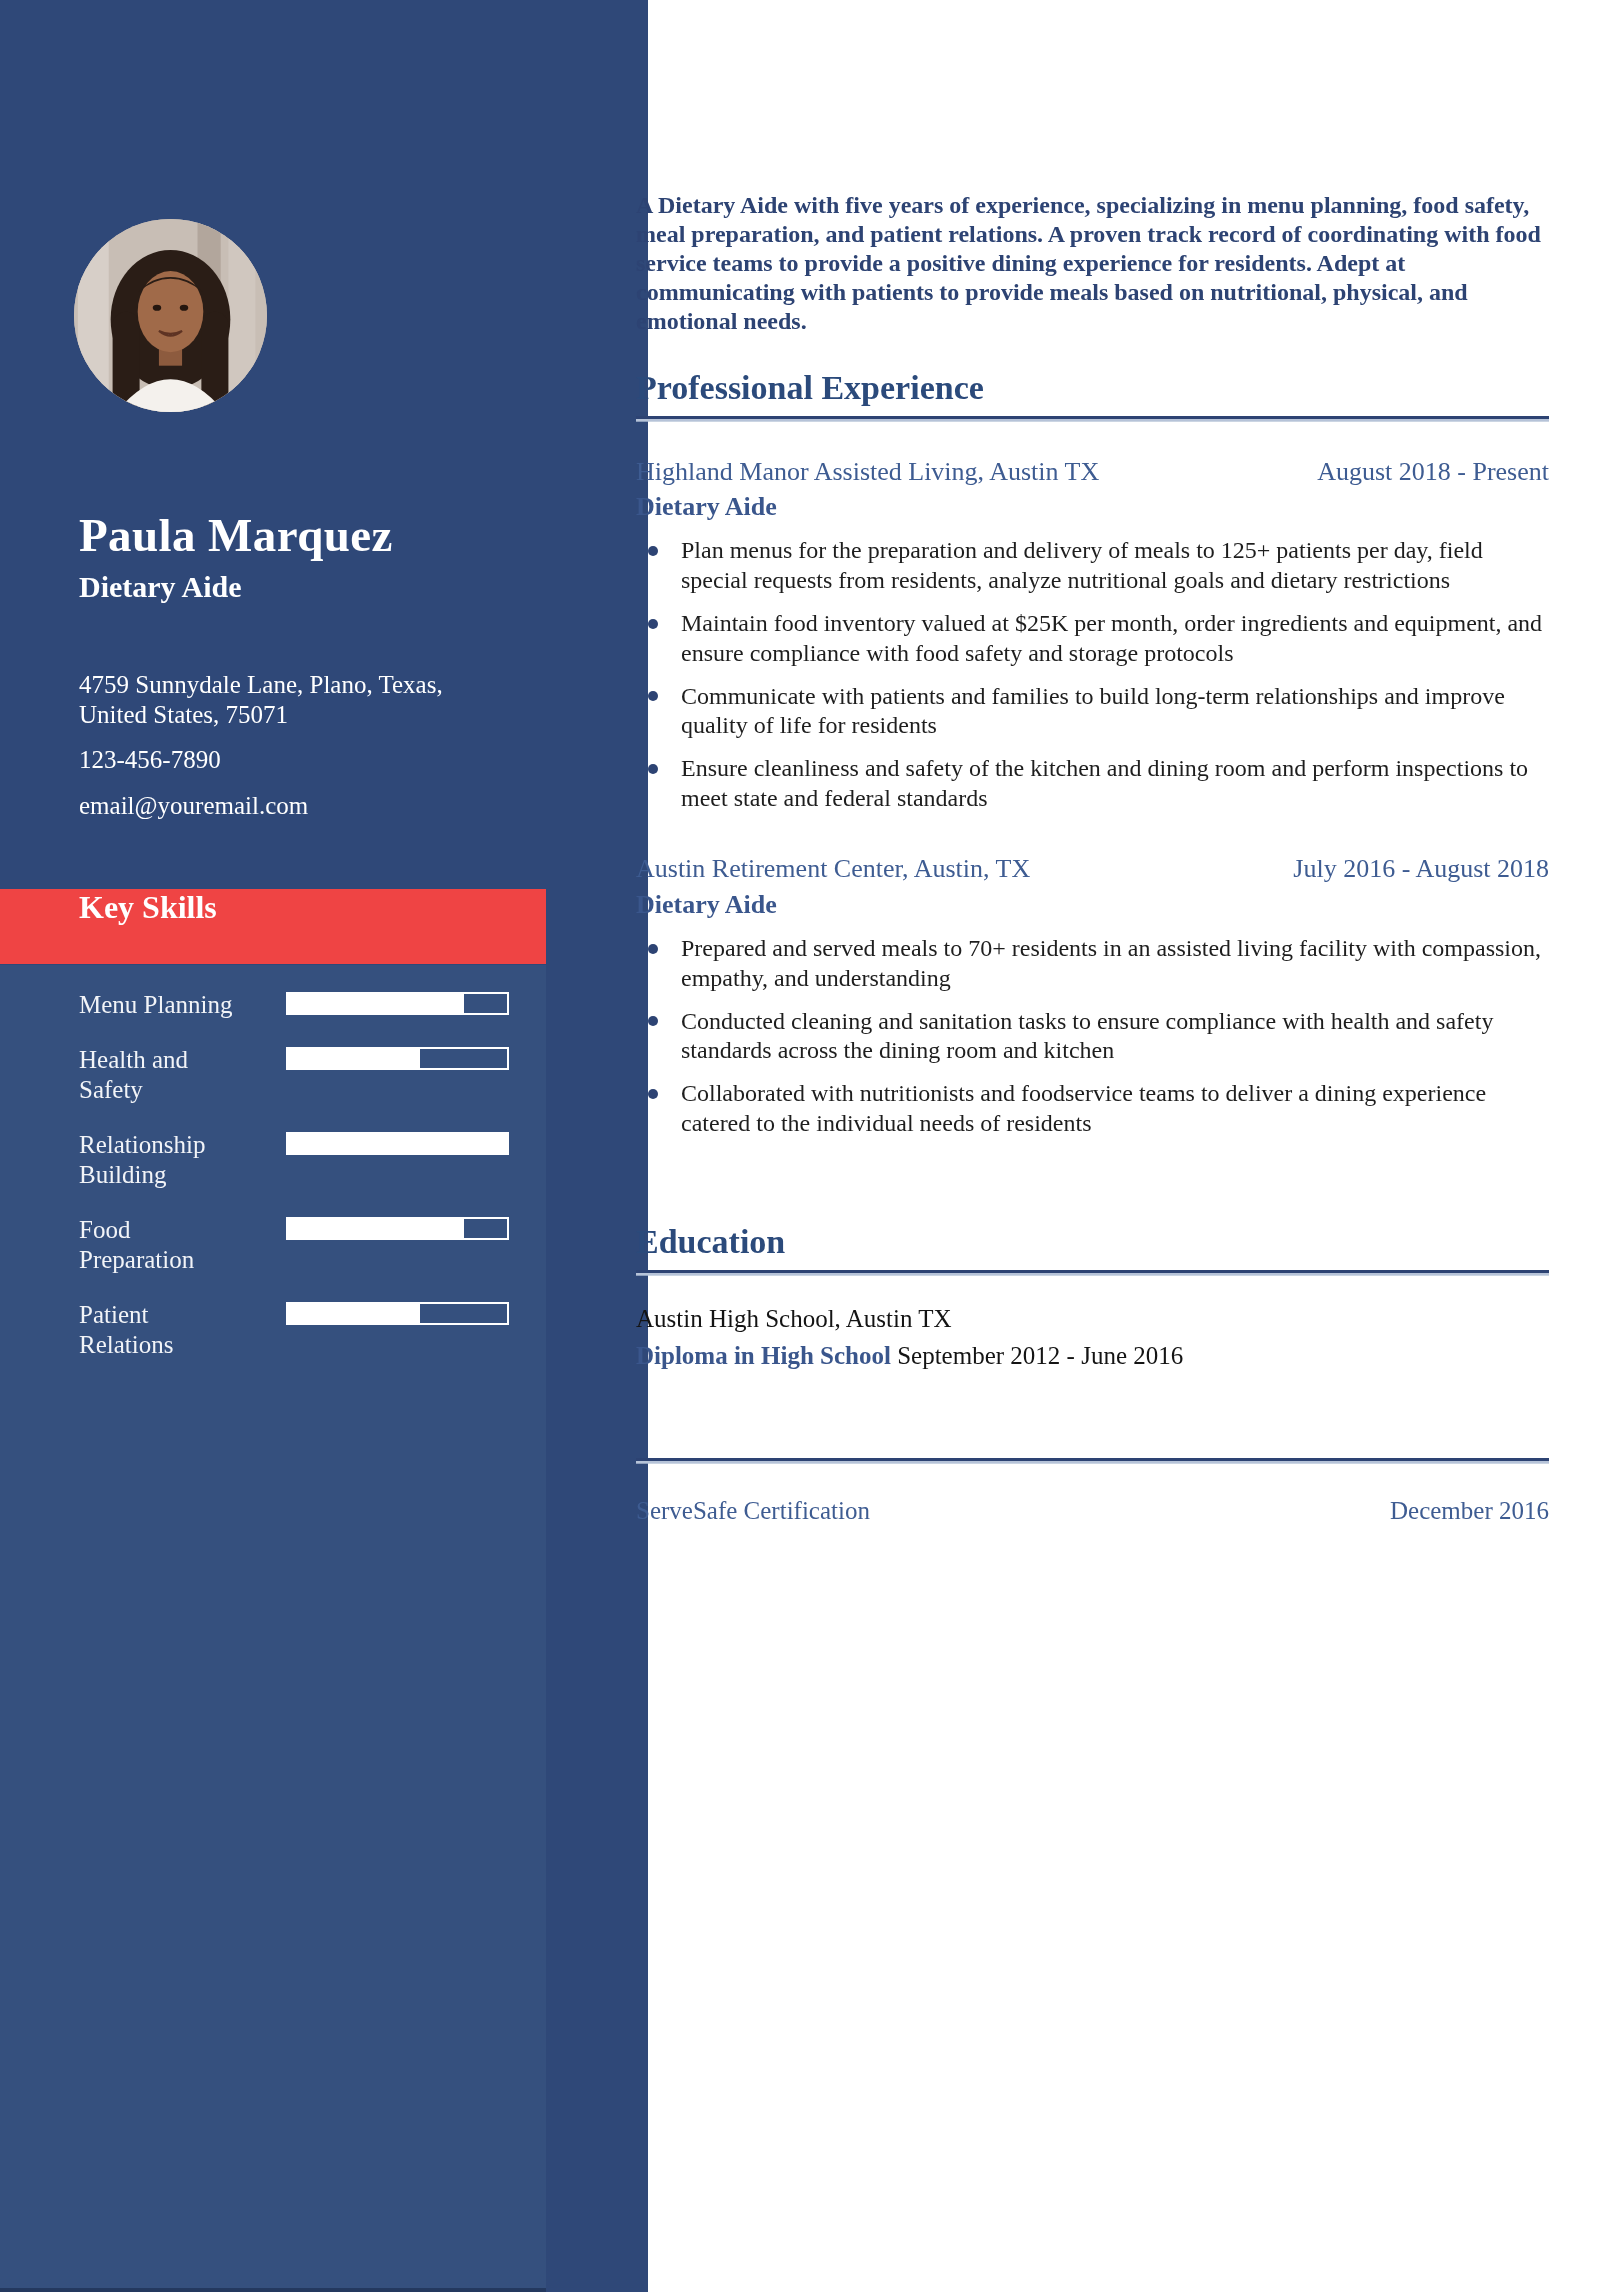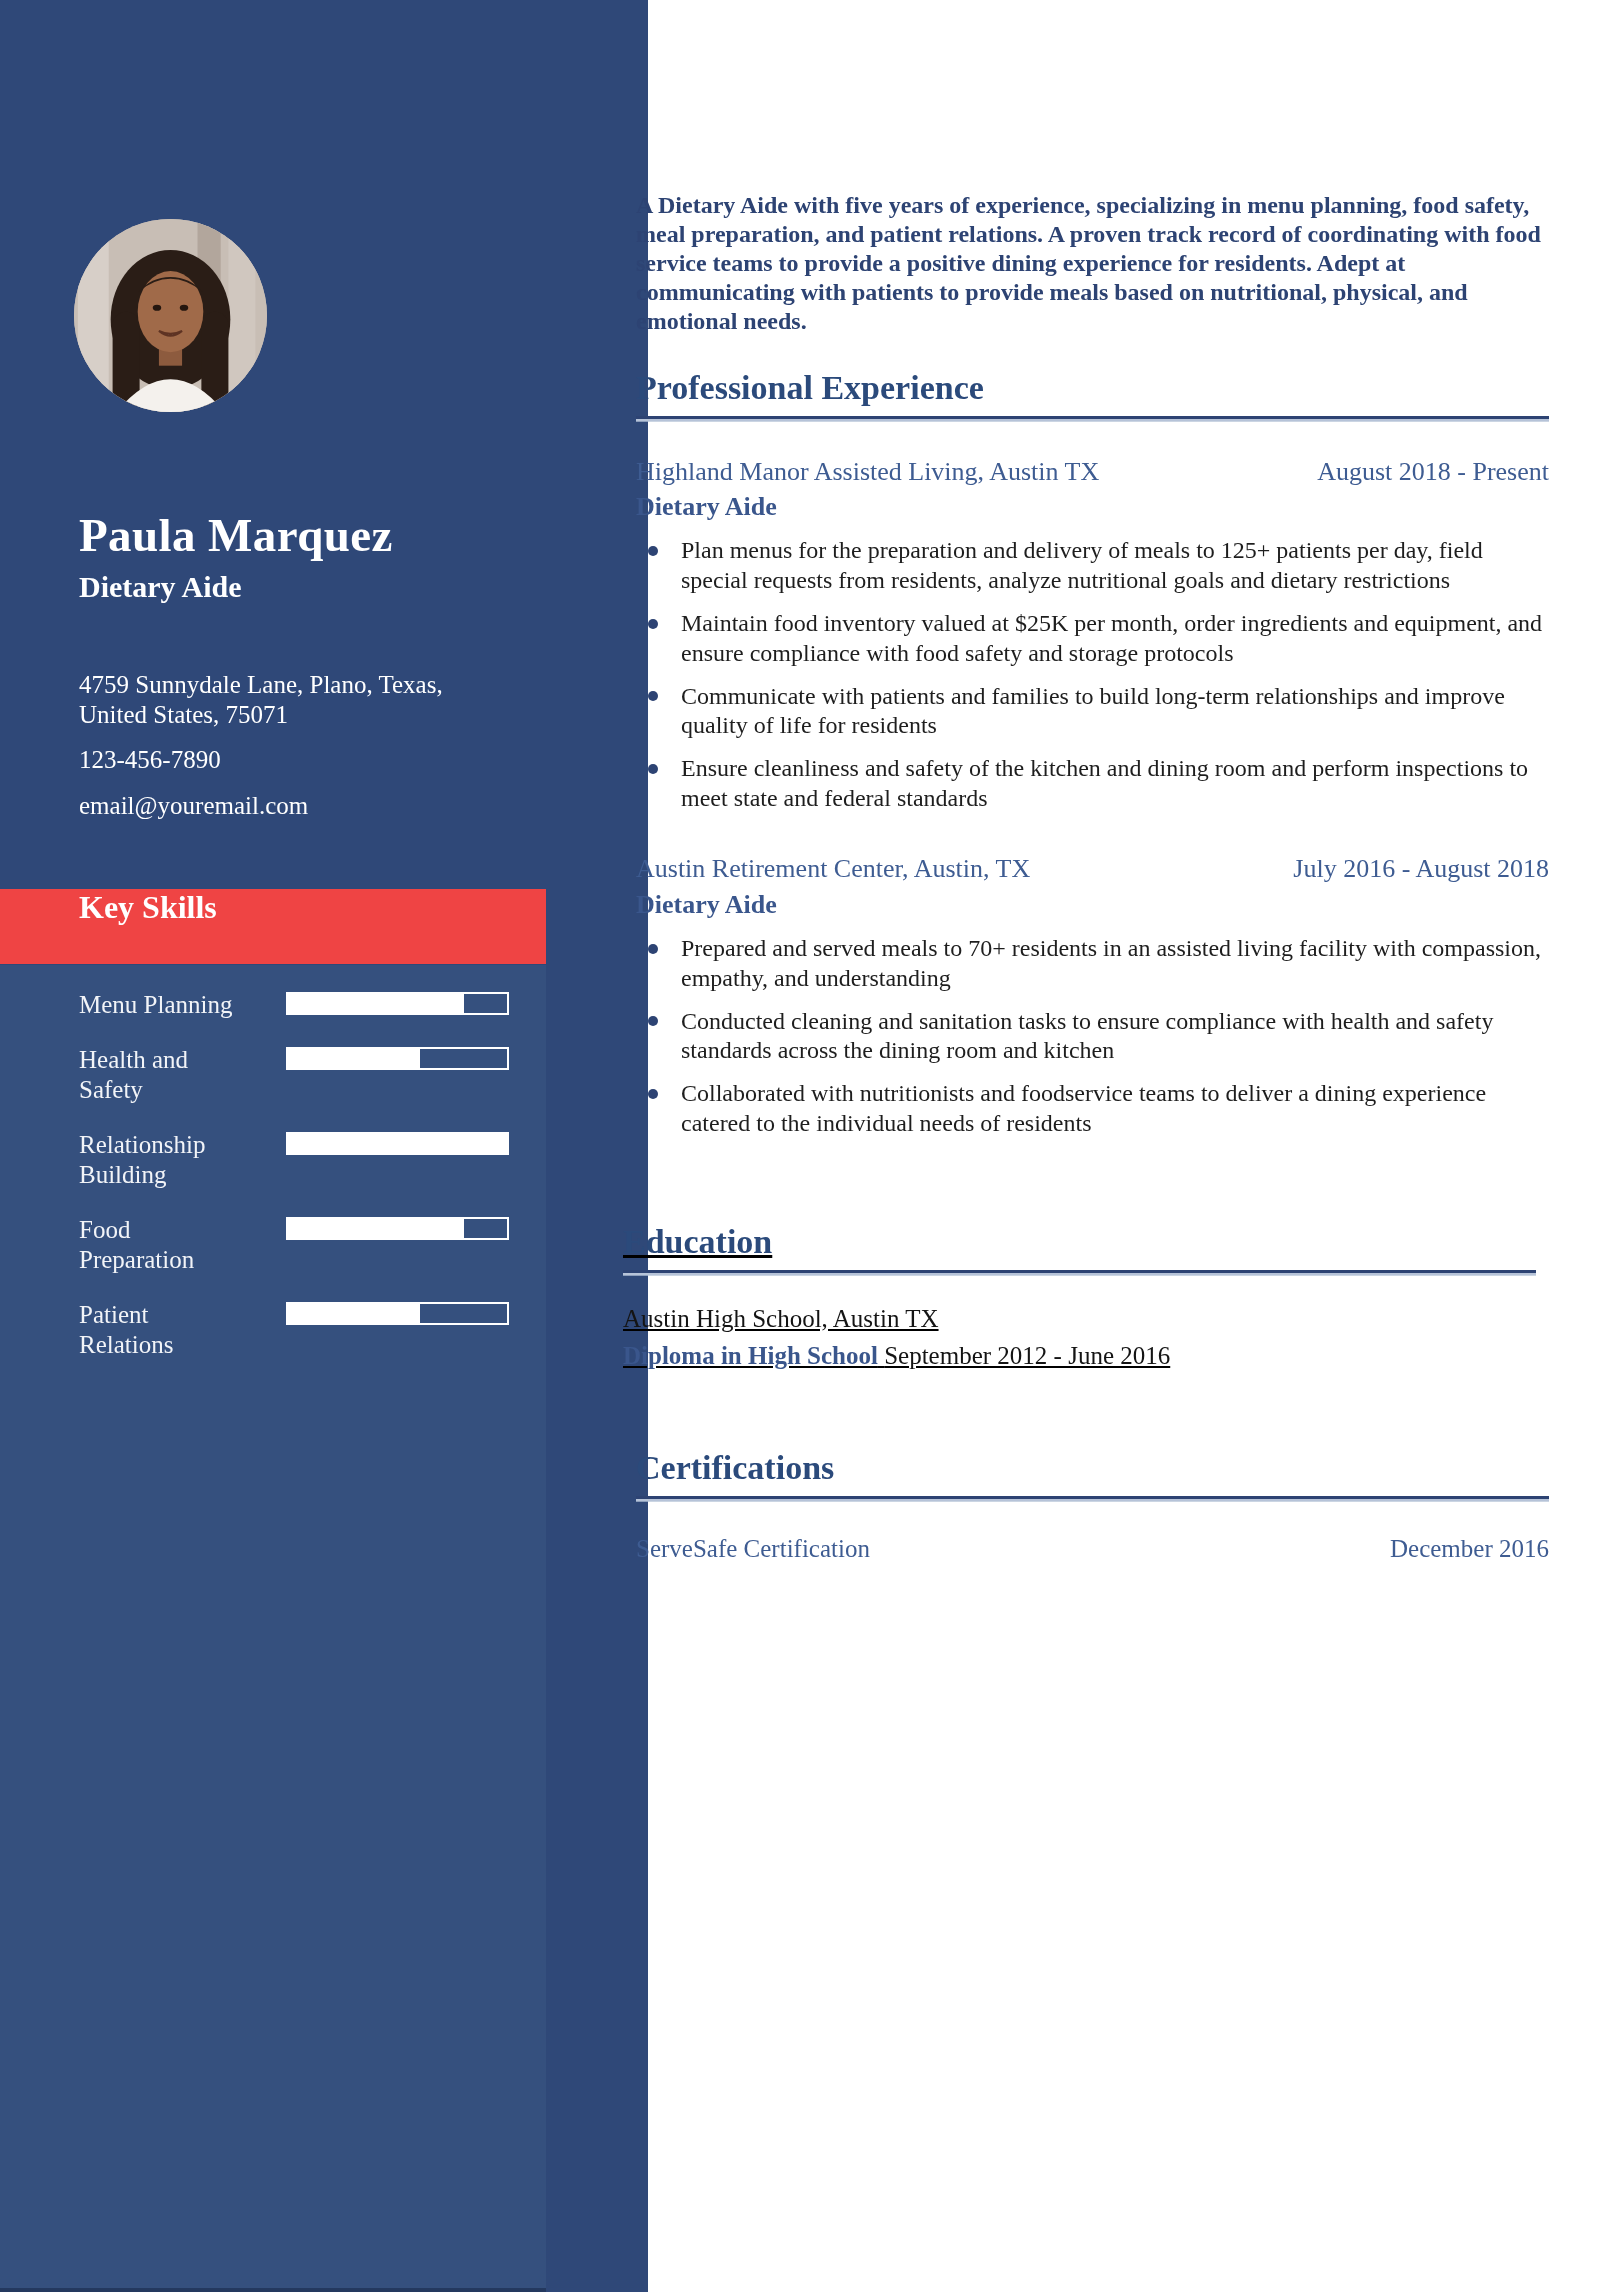--- a/index.html
+++ b/index.html
@@ -72,21 +72,21 @@
 
   .section-heading {
     font-size:34px; font-weight:bold; color:#2B4A7B; margin:0;
   }
   .section-rule {
     margin-top:9px; height:2.7px; background:#2D4373;
     box-shadow:0 2.7px 0 #B6C3D8;
   }
 
   .exp-section { position:absolute; left:90px; top:369px; width:913px; }
-  .edu-section { position:absolute; left:77px; top:1223px; width:913px;text-decoration:underline; }
+  .edu-section { position:absolute; left:90px; top:1223px; width:913px; }
   .cert-section { position:absolute; left:90px; top:1449px; width:913px; }
 
   .job { margin-top:38px; }
   .job + .job { margin-top:41px; }
   .job-header { display:flex; justify-content:space-between; align-items:flex-start; }
   .job-company {
     max-width:573px; font-size:26px; line-height:30px; color:#3E5C92;
   }
   .job-dates { font-size:26px; color:#3E5C92; white-space:nowrap; text-align:right; }
   .job-title { margin-top:5.4px; font-size:26px; font-weight:bold; color:#3A568C; }
@@ -227,21 +227,20 @@
       <h2 class="section-heading">Education</h2>
       <div class="section-rule"></div>
       <div class="edu-school">Austin High School, Austin TX</div>
       <div class="edu-degree-line">
         <span class="edu-degree">Diploma in High School</span>
         <span>September 2012 - June 2016</span>
       </div>
     </section>
 
     <section class="cert-section">
-      <h2 class="section-heading">Certifications</h2>
       <div class="section-rule"></div>
       <div class="cert-row">
         <span>ServeSafe Certification</span>
         <span>December 2016</span>
       </div>
     </section>
 
   </main>
 </div>
 

